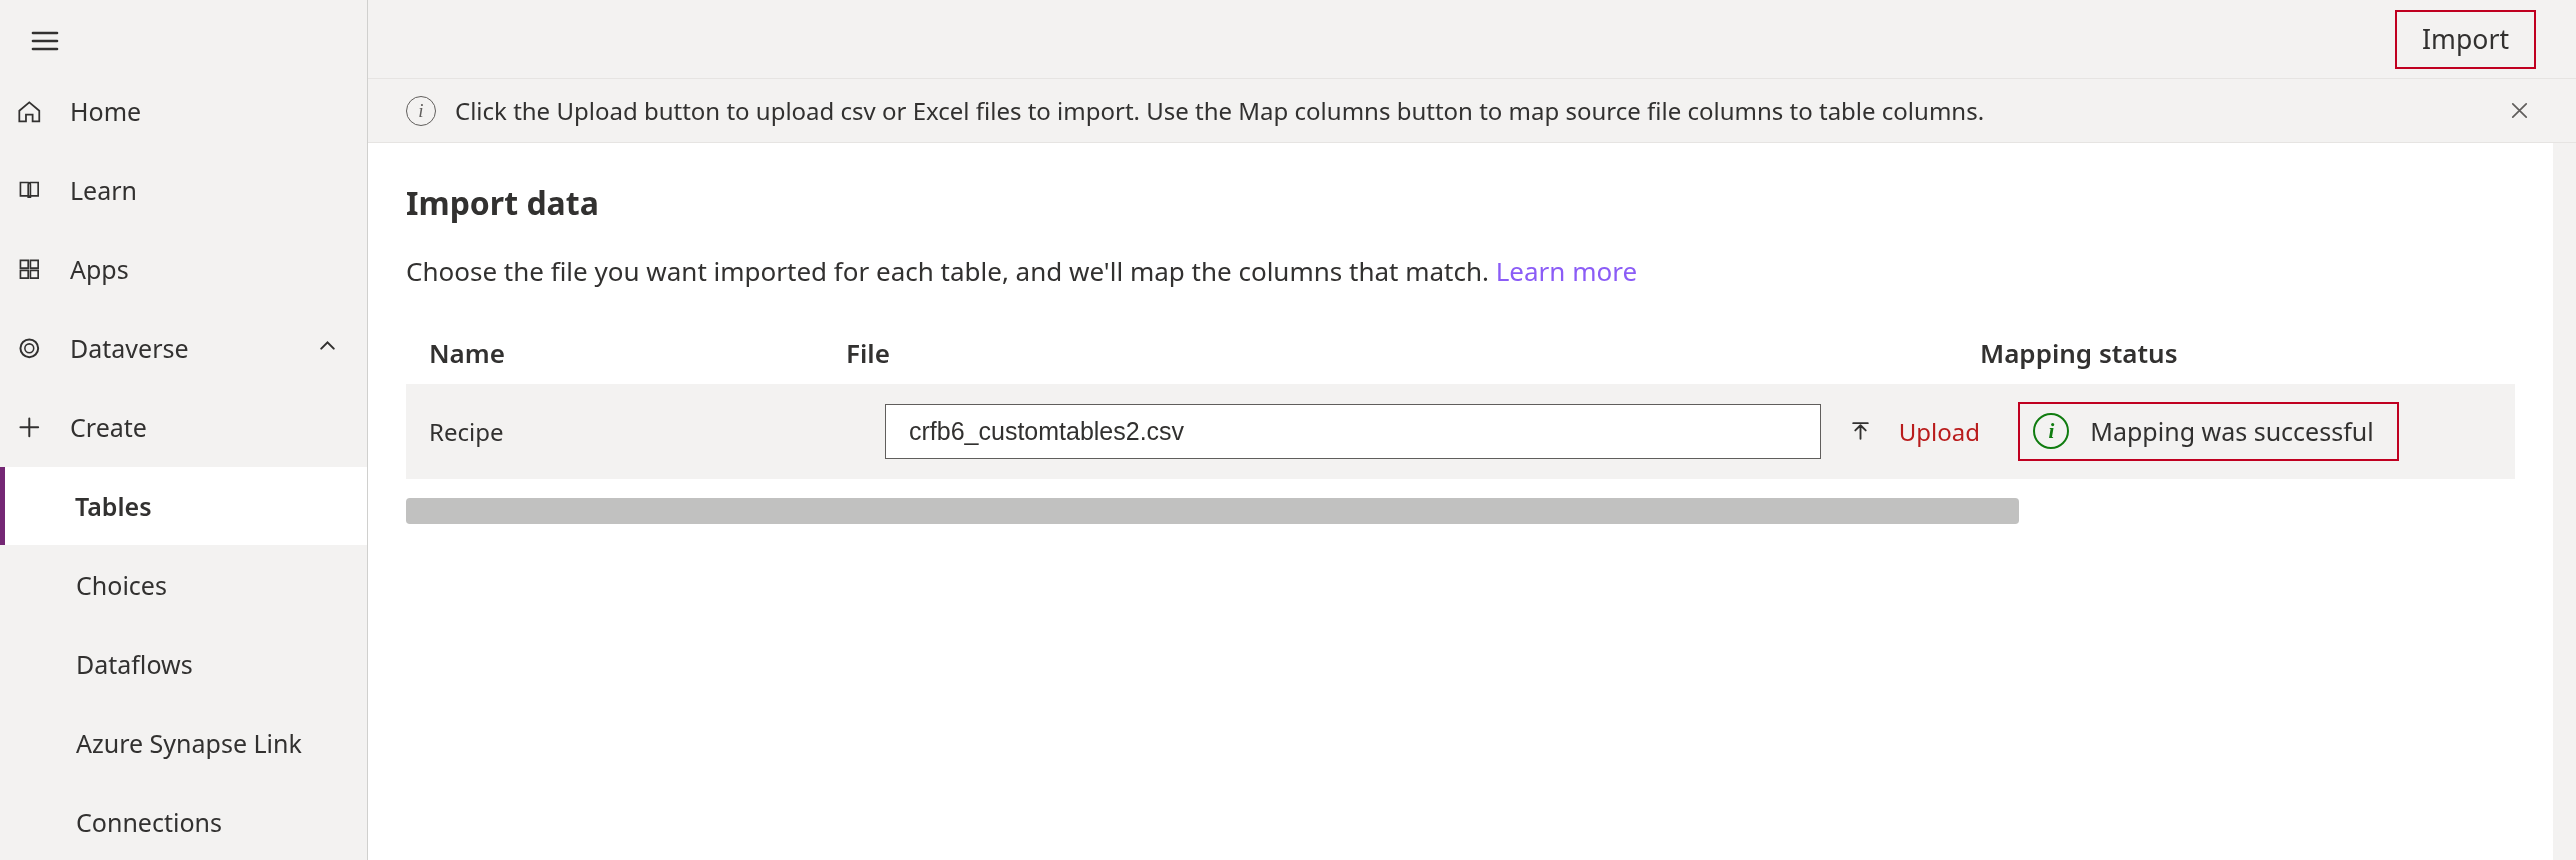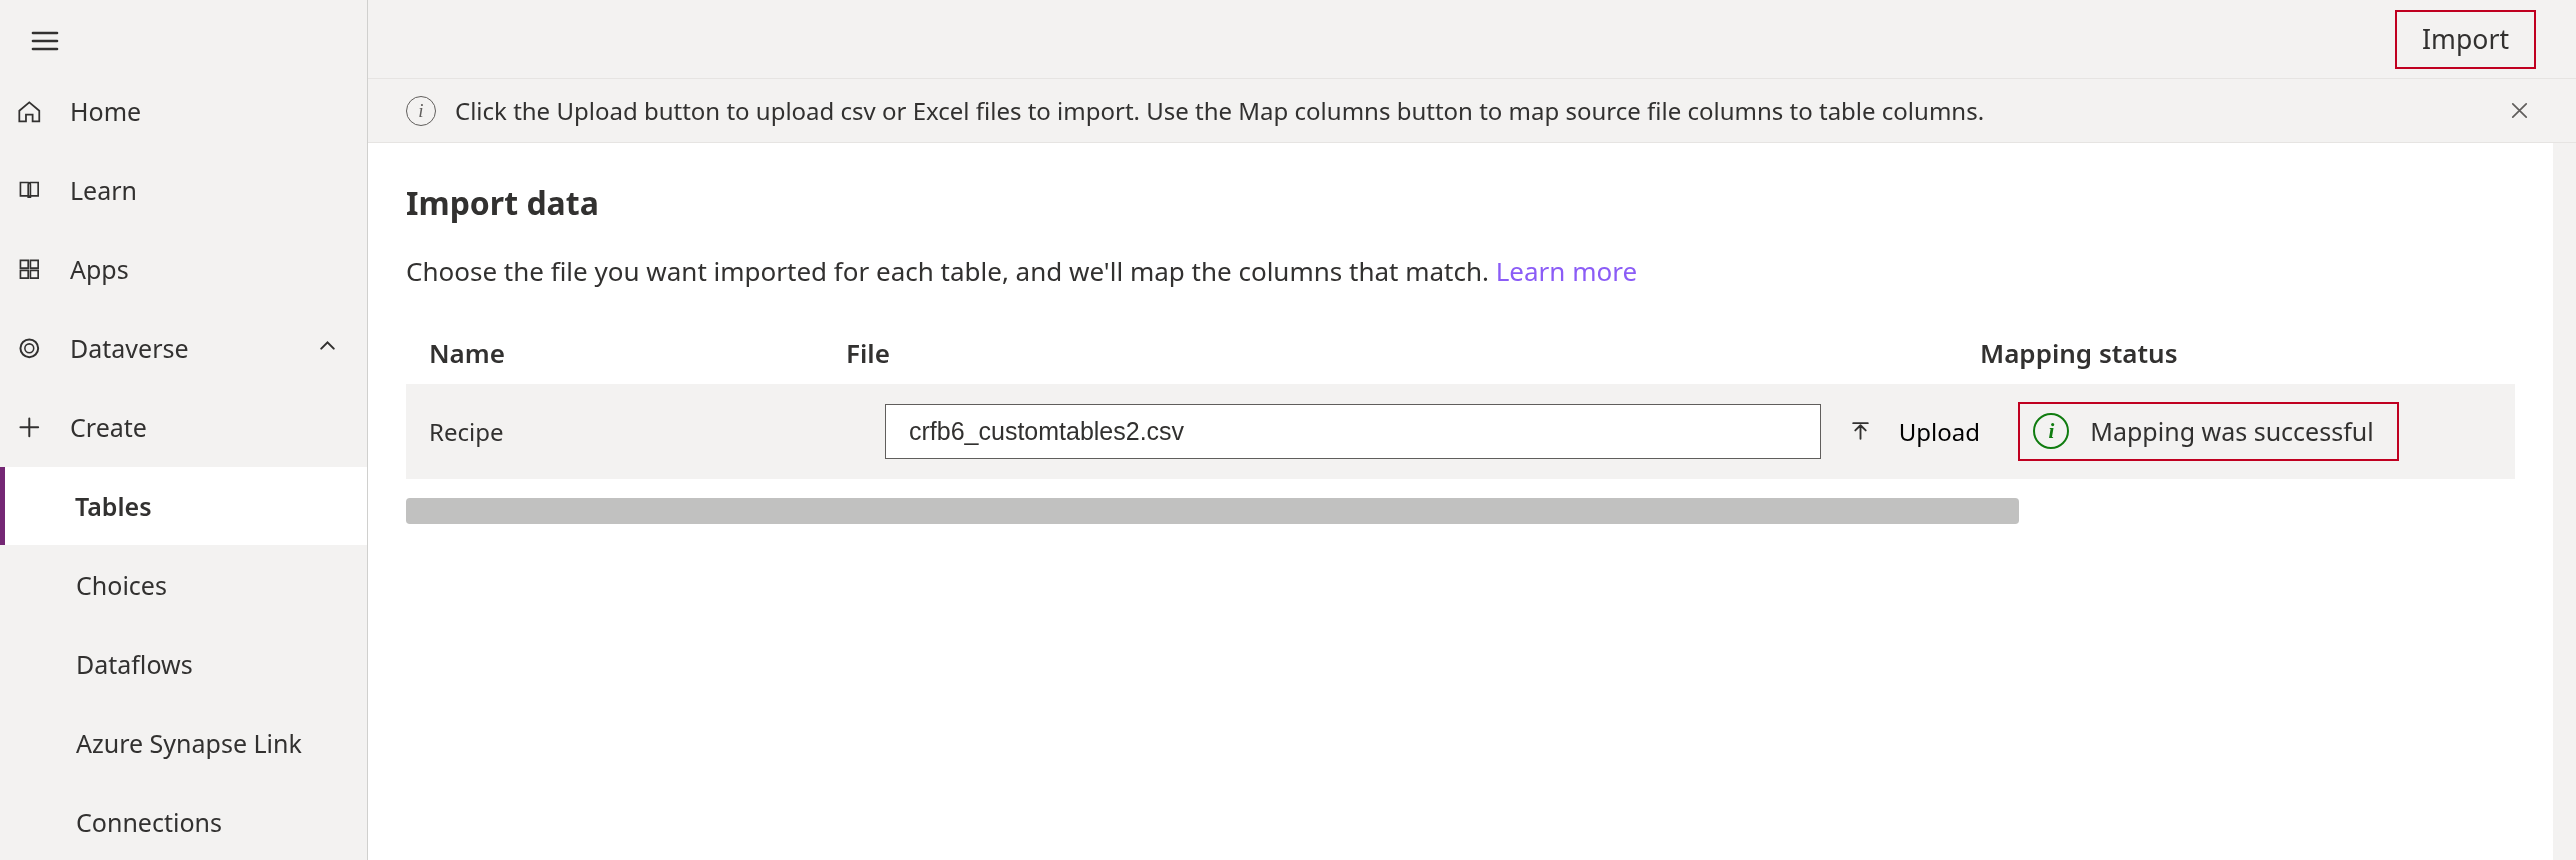--- a/index.html
+++ b/index.html
@@ -186,21 +186,21 @@
       padding: 0 23px;
       font-size: 25px;
       color: #323130;
       margin-left: 39px;
     }
     .upload-btn {
       display: flex;
       align-items: center;
       gap: 26px;
       font-size: 24px;
-      color: #000000;
+      color: #b91c1c;
       cursor: pointer;
     }
     .upload-btn svg { width: 25px; height: 25px; }
 
     .tbl-row .status-cell {
       width: 512px; flex: 0 0 512px;
       display: flex;
       align-items: center;
       padding-left: 38px;
     }

